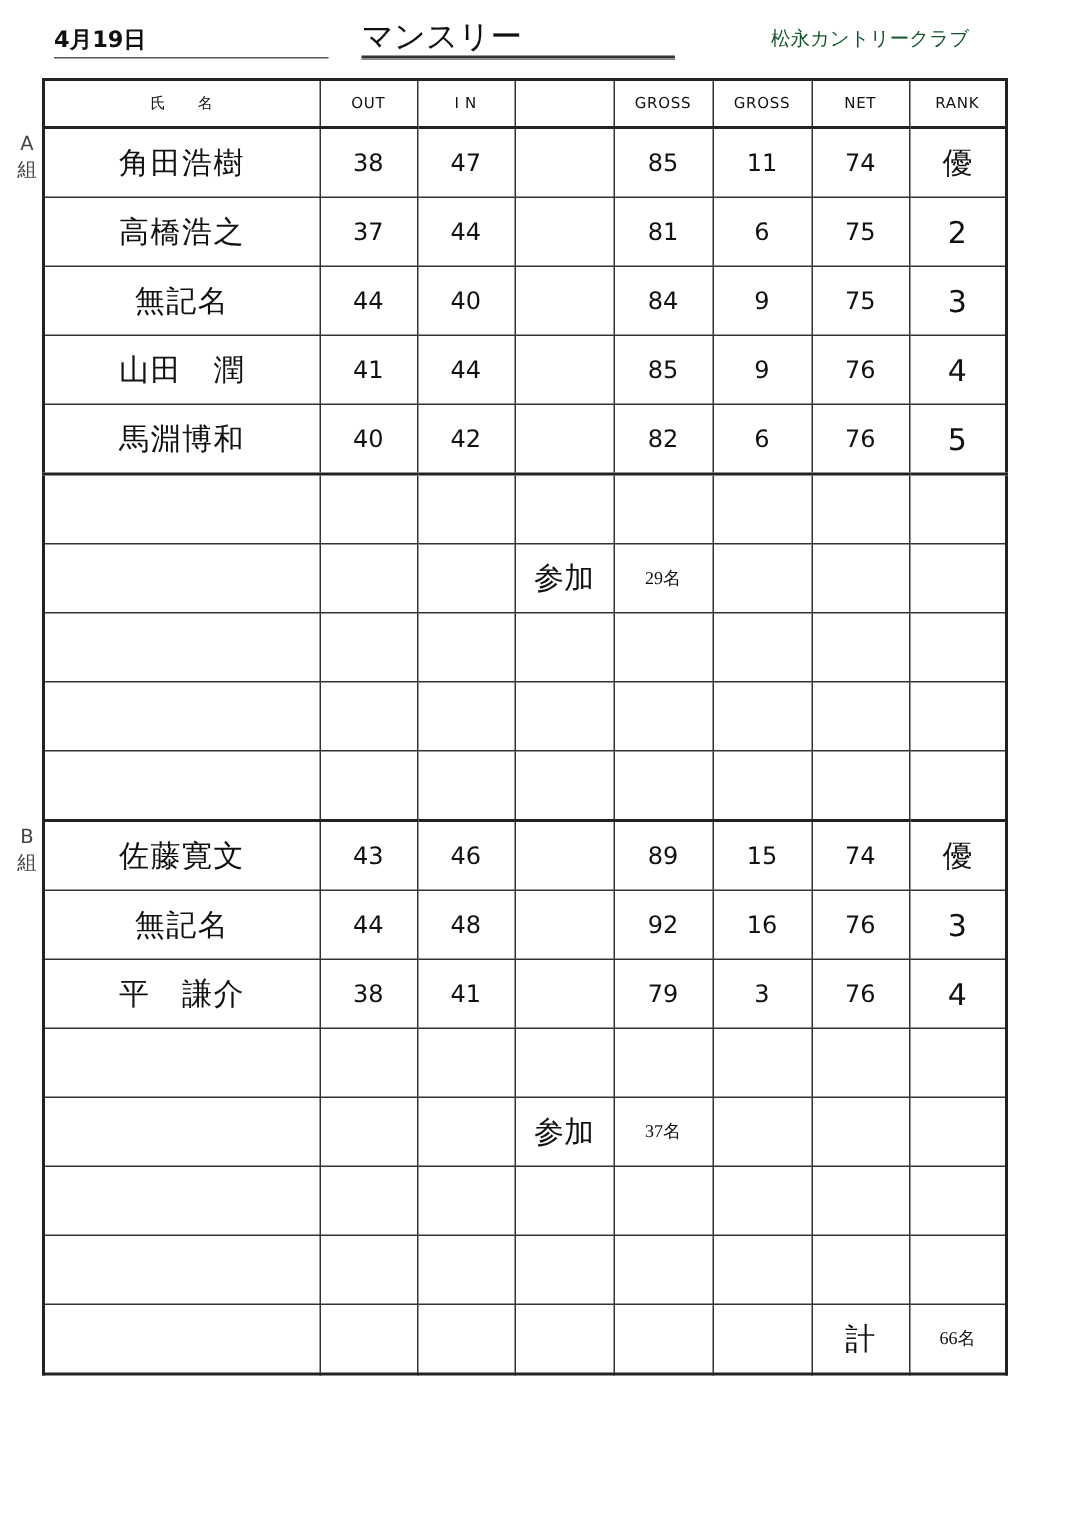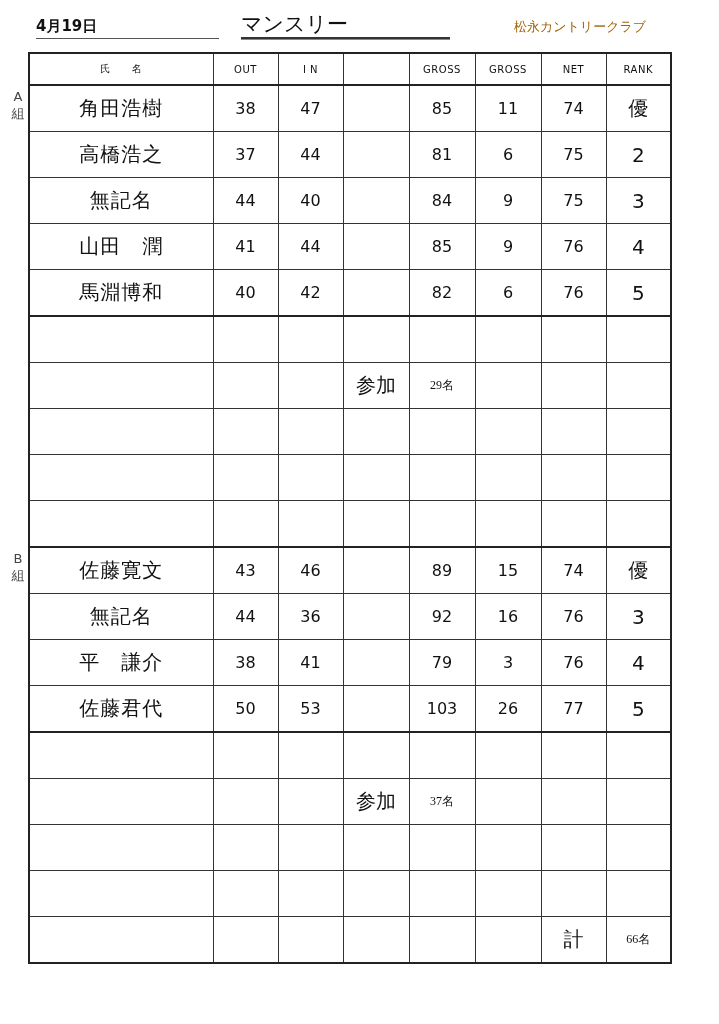--- a/index.html
+++ b/index.html
@@ -7,21 +7,21 @@
          font-family:"DejaVu Sans", "Liberation Sans", sans-serif; color:#111; }
   .date { position:absolute; left:36px; top:16px; width:183px; 
           font-size:15px; line-height:20px;font-weight:bold; }
   .date-line { position:absolute; left:36px; top:38px; width:183px; height:0;
                border-top:1px solid #555; }
   .title { position:absolute; left:241px; top:11px; width:209px; text-align:left;
            font-size:21px; line-height:26px; }
   .title-line { position:absolute; left:241px; top:37px; width:209px; height:3px;
                 border-top:2px solid #333; border-bottom:1px solid #888; box-sizing:border-box; }
   .club { position:absolute; left:500px; top:18px; width:160px; text-align:center;
-          font-size:13px; line-height:18px; color:#a16207; }
+          font-size:13px; line-height:18px; color:#14532d; }
   .group-label { position:absolute; left:8px; width:20px; text-align:center;
                  font-size:13px; line-height:17px; color:#444; }
   table.score { position:absolute; left:28px; top:52px; border-collapse:collapse;
                 border:2px solid #222; table-layout:fixed; }
   table.score td, table.score th { border:1px solid #333; padding:0; text-align:center;
                                    vertical-align:middle; overflow:hidden; white-space:nowrap; }
   table.score th { height:30px; font-size:10px; font-weight:normal; letter-spacing:0.5px; }
   table.score td { height:45px; }
   tr.thick-bottom td { border-bottom:2px solid #222; }
   tr.head th { border-bottom:2px solid #222; }
@@ -180,47 +180,37 @@
     <td class="num">46</td>
     <td></td>
     <td class="num">89</td>
     <td class="num">15</td>
     <td class="num">74</td>
     <td class="rank">優</td>
   </tr>
   <tr>
     <td class="name">無記名</td>
     <td class="num">44</td>
-    <td class="num">36</td>
+    <td class="num">48</td>
     <td></td>
     <td class="num">92</td>
     <td class="num">16</td>
     <td class="num">76</td>
     <td class="rank">3</td>
   </tr>
   <tr>
     <td class="name">平　謙介</td>
     <td class="num">38</td>
     <td class="num">41</td>
     <td></td>
     <td class="num">79</td>
     <td class="num">3</td>
     <td class="num">76</td>
     <td class="rank">4</td>
   </tr>
-  <tr class="thick-bottom">
-    <td class="name">佐藤君代</td>
-    <td class="num">50</td>
-    <td class="num">53</td>
-    <td></td>
-    <td class="num">103</td>
-    <td class="num">26</td>
-    <td class="num">77</td>
-    <td class="rank">5</td>
-  </tr>
 
   <tr>
     <td></td>
         <td></td>
         <td></td>
         <td></td>
     <td></td>
         <td></td>
         <td></td>
         <td></td>

